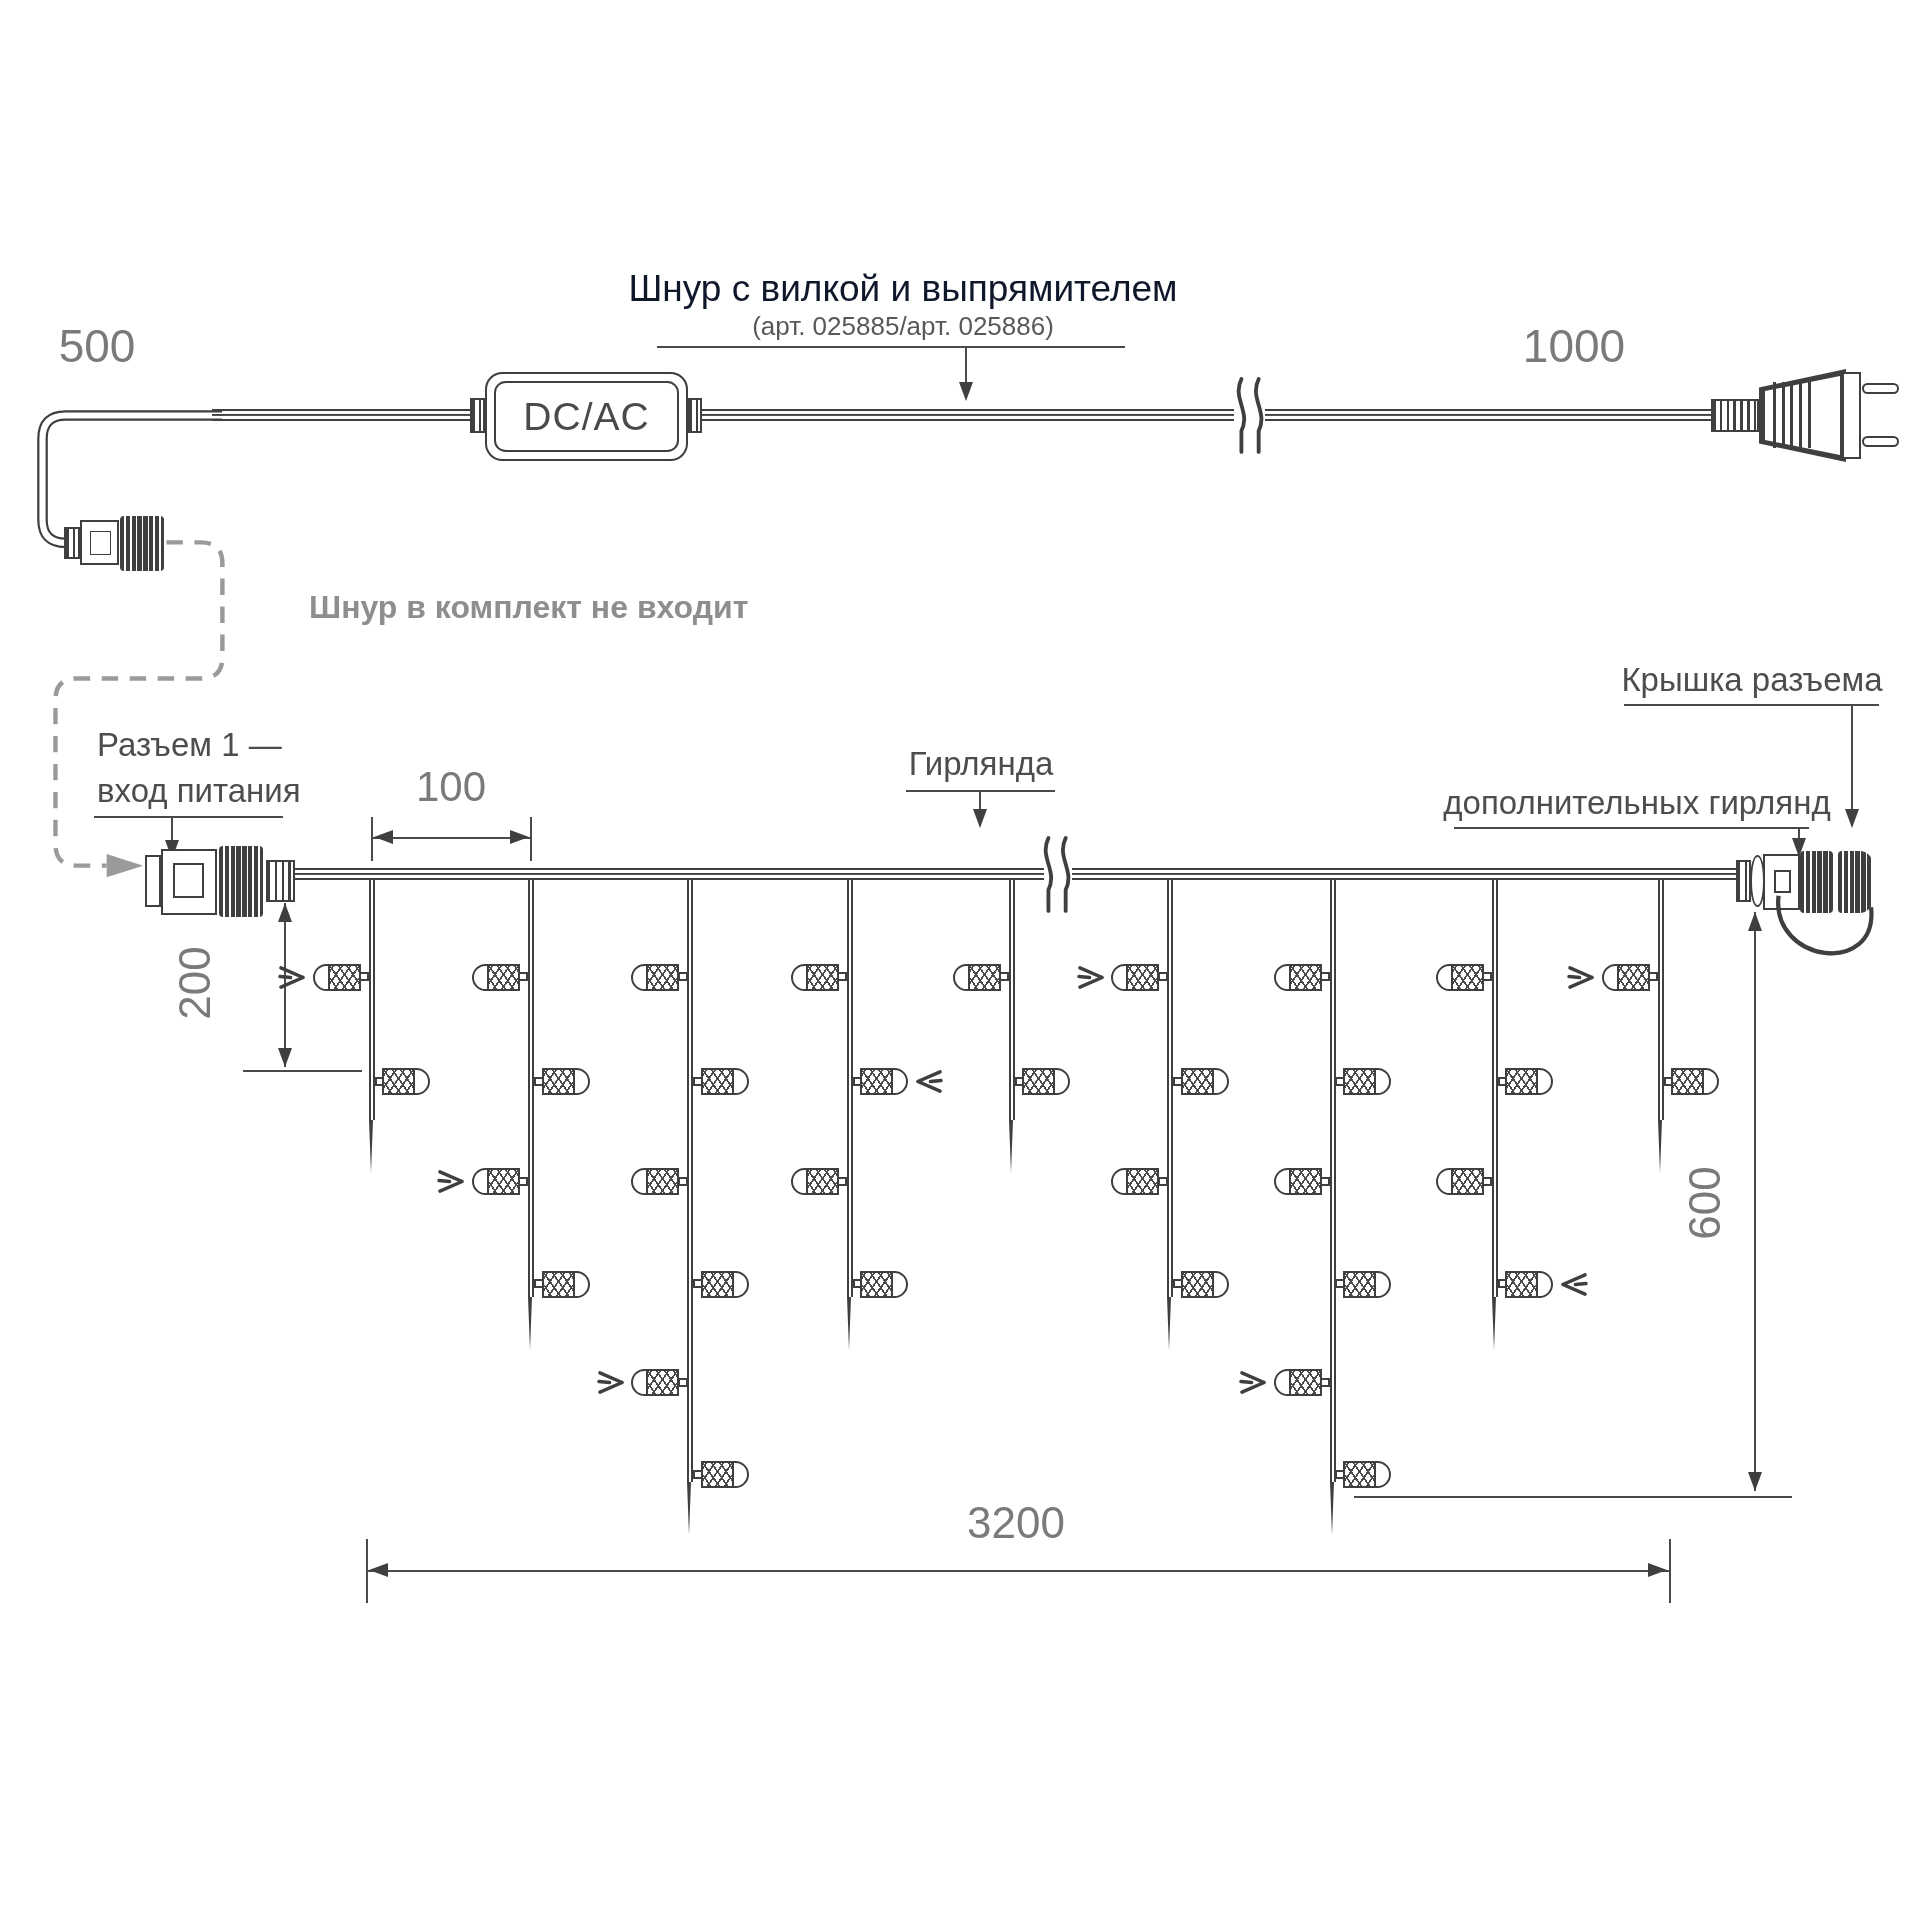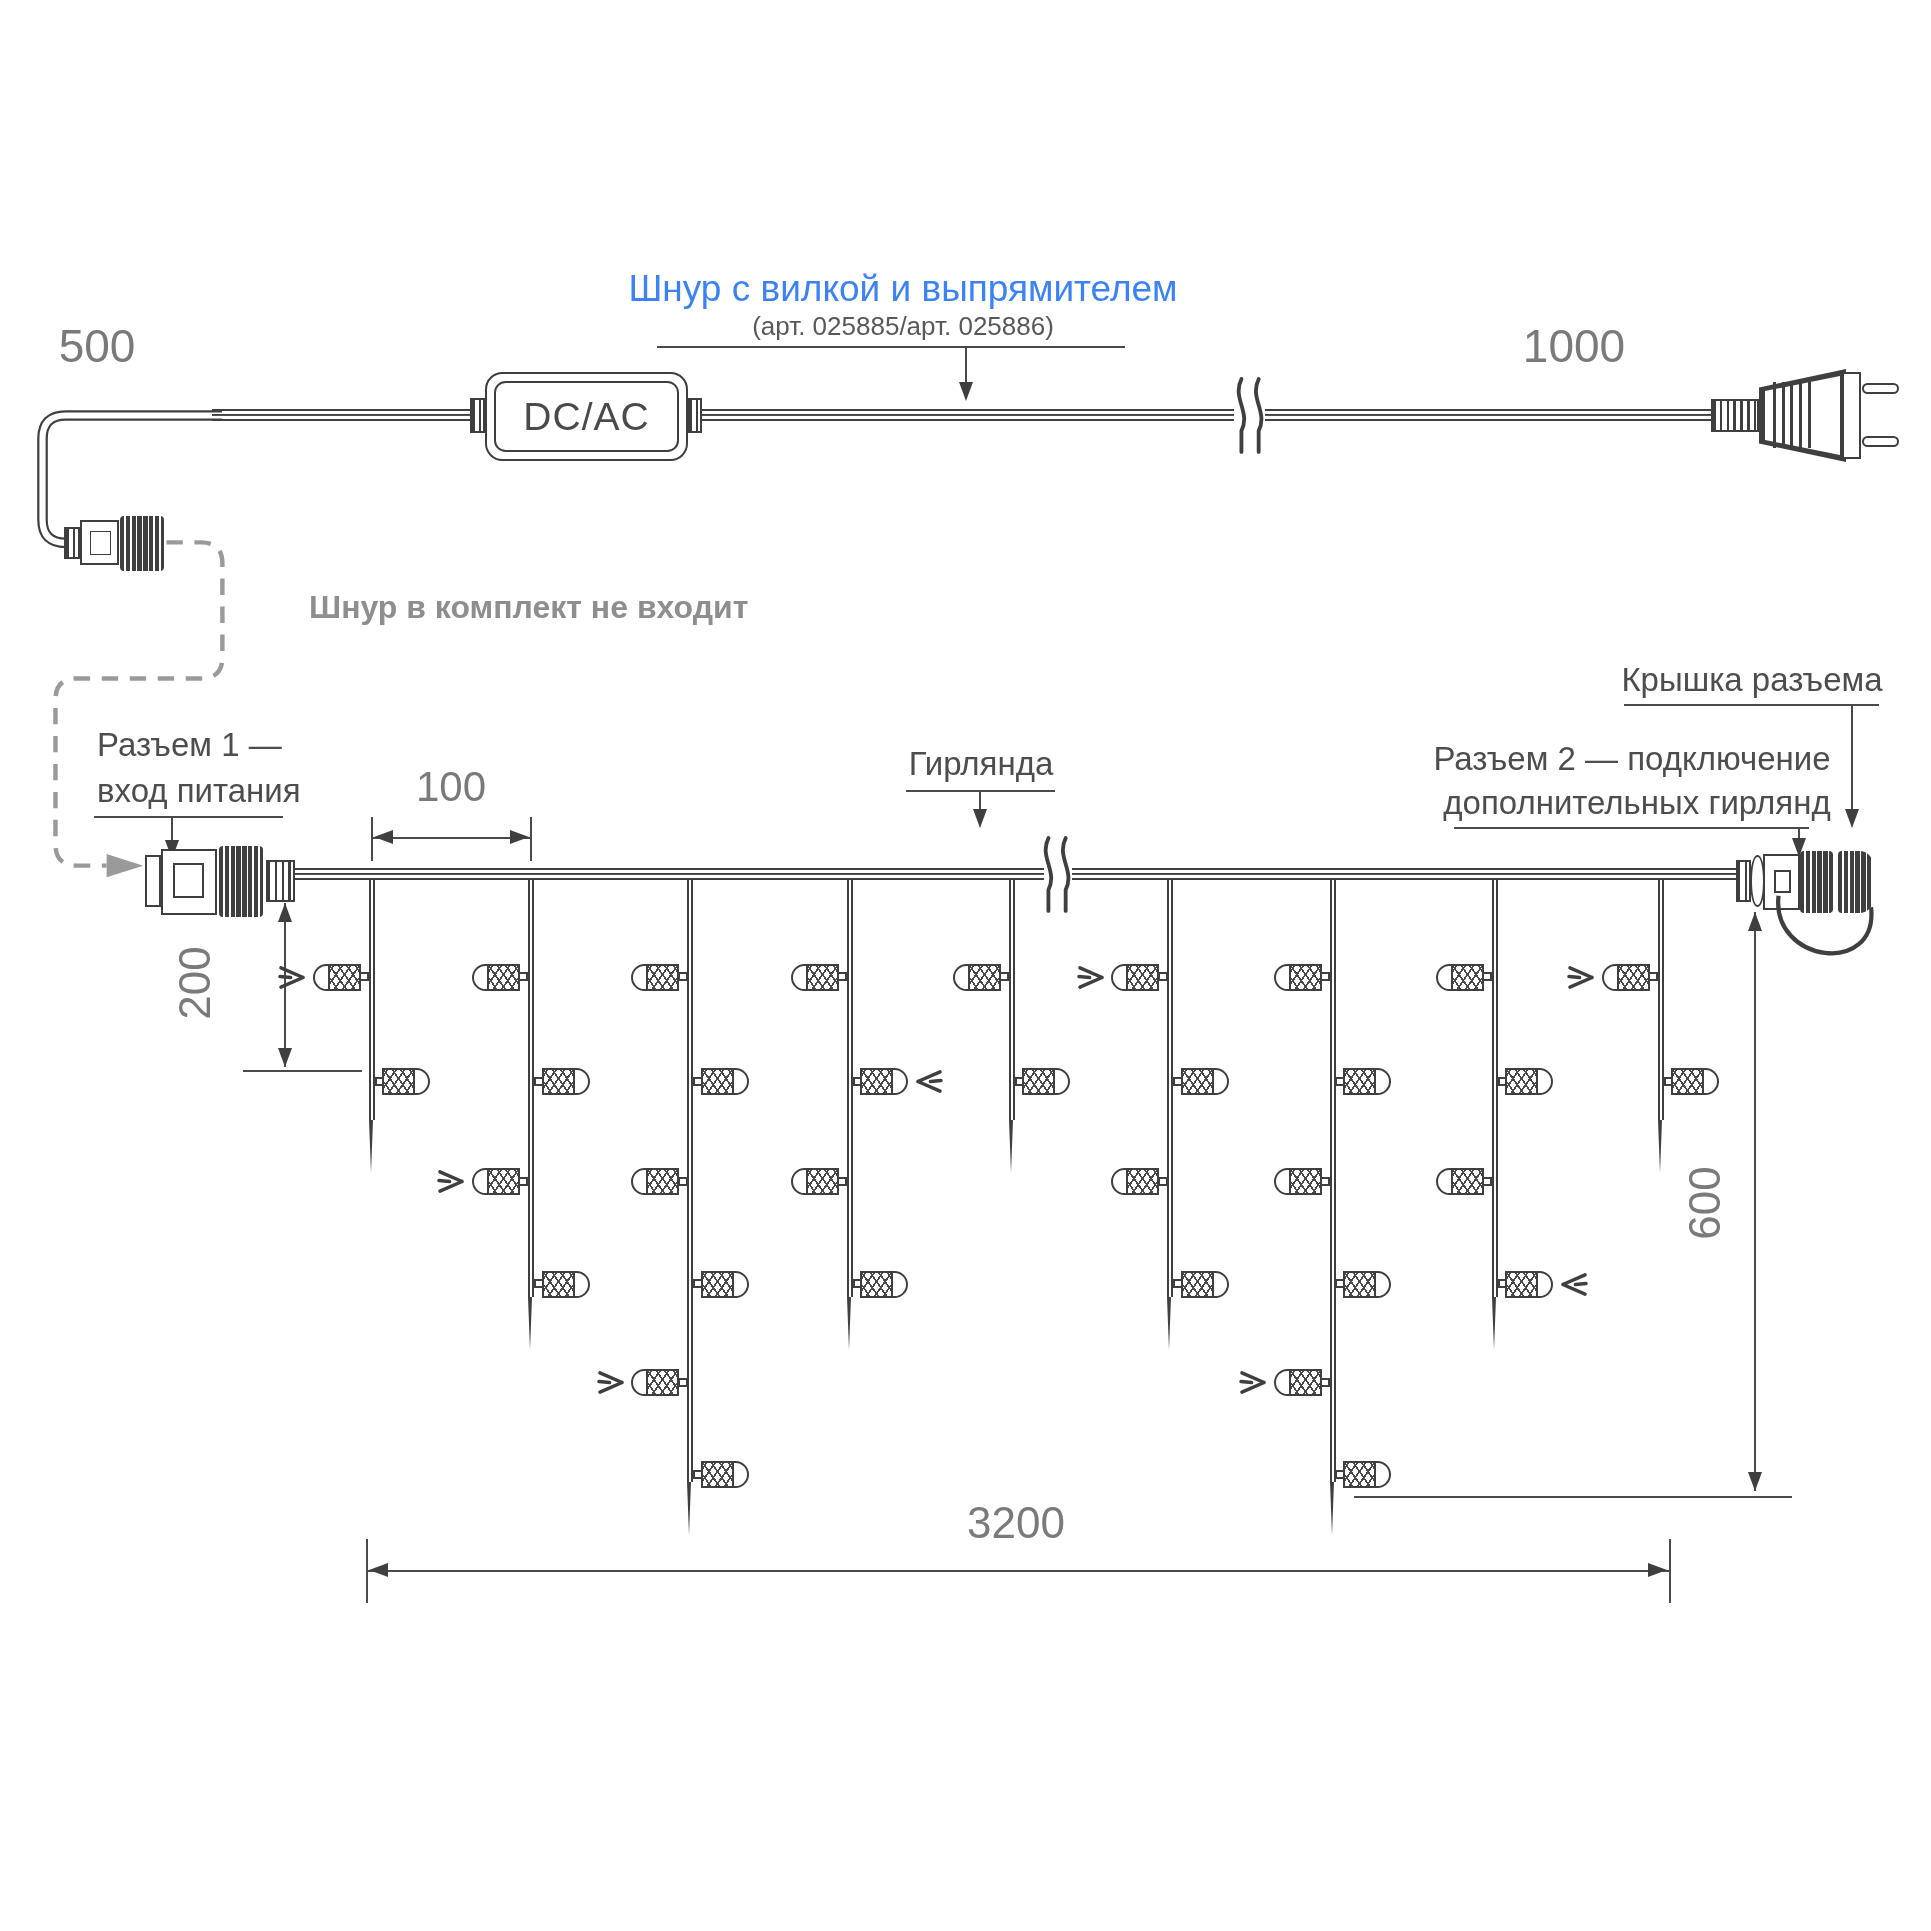--- a/index.html
+++ b/index.html
@@ -2,21 +2,21 @@
 <html><head>
 <meta charset="utf-8">
 <style>
   html,body{margin:0;padding:0;background:#fff;}
   #stage{position:relative;width:1931px;height:1931px;background:#fff;overflow:hidden;
          font-family:"Liberation Sans",sans-serif;}
   .abs{position:absolute;box-sizing:border-box;}
   
   .lbl{color:#4d4d4d;font-size:33px;white-space:nowrap;}
   .lbl.center{transform:translateX(-50%);}
-  .heading{color:#3b82f6;font-size:37px;white-space:nowrap;transform:translateX(-50%);}
+  .heading{color:#0f172a;font-size:37px;white-space:nowrap;transform:translateX(-50%);}
   .subheading{color:#585858;font-size:26px;white-space:nowrap;transform:translateX(-50%);}
   .note{color:#8e8e8e;font-size:32px;font-weight:600;white-space:nowrap;}
   .dimnum{color:#7a7a7a;font-size:46px;white-space:nowrap;transform:translateX(-50%);}
   .dimnum.vert{transform:translate(-50%,-50%) rotate(-90deg);}
   
   .wire3{height:11.6px;border-top:2.3px solid #3f3f3f;border-bottom:2.3px solid #3f3f3f;
          background:linear-gradient(#3f3f3f,#3f3f3f) center/100% 1.9px no-repeat;}
   .uline{height:2.1px;background:#4a4a4a;}
   .vline{width:2.1px;background:#4a4a4a;}
   .tick{width:2.1px;background:#4a4a4a;}
@@ -115,21 +115,20 @@
   <div class="abs lbl" style="left:97px;top:772px;">вход питания</div>
   <div class="abs uline" style="left:94px;top:816px;width:189px;"></div>
   <div class="abs vline" style="left:171px;top:816px;height:27px;"></div>
   <div class="abs arr-d" style="left:172px;top:840px;"></div>
 
   <div class="abs lbl center" style="left:981px;top:745px;">Гирлянда</div>
   <div class="abs uline" style="left:906px;top:790px;width:149px;"></div>
   <div class="abs vline" style="left:979px;top:790px;height:21px;"></div>
   <div class="abs arr-d" style="left:980px;top:809px;"></div>
 
-  <div class="abs lbl center" style="left:1632px;top:740px;">Разъем 2 — подключение</div>
   <div class="abs lbl center" style="left:1637px;top:784px;">дополнительных гирлянд</div>
   <div class="abs uline" style="left:1454px;top:827px;width:355px;"></div>
   <div class="abs vline" style="left:1798px;top:827px;height:13.5px;"></div>
   <div class="abs arr-d" style="left:1799px;top:838px;"></div>
 
   <div class="abs lbl center" style="left:1752px;top:661px;">Крышка разъема</div>
   <div class="abs uline" style="left:1624px;top:704px;width:255px;"></div>
   <div class="abs vline" style="left:1851px;top:704px;height:108px;"></div>
   <div class="abs arr-d" style="left:1852px;top:809px;"></div>
 

